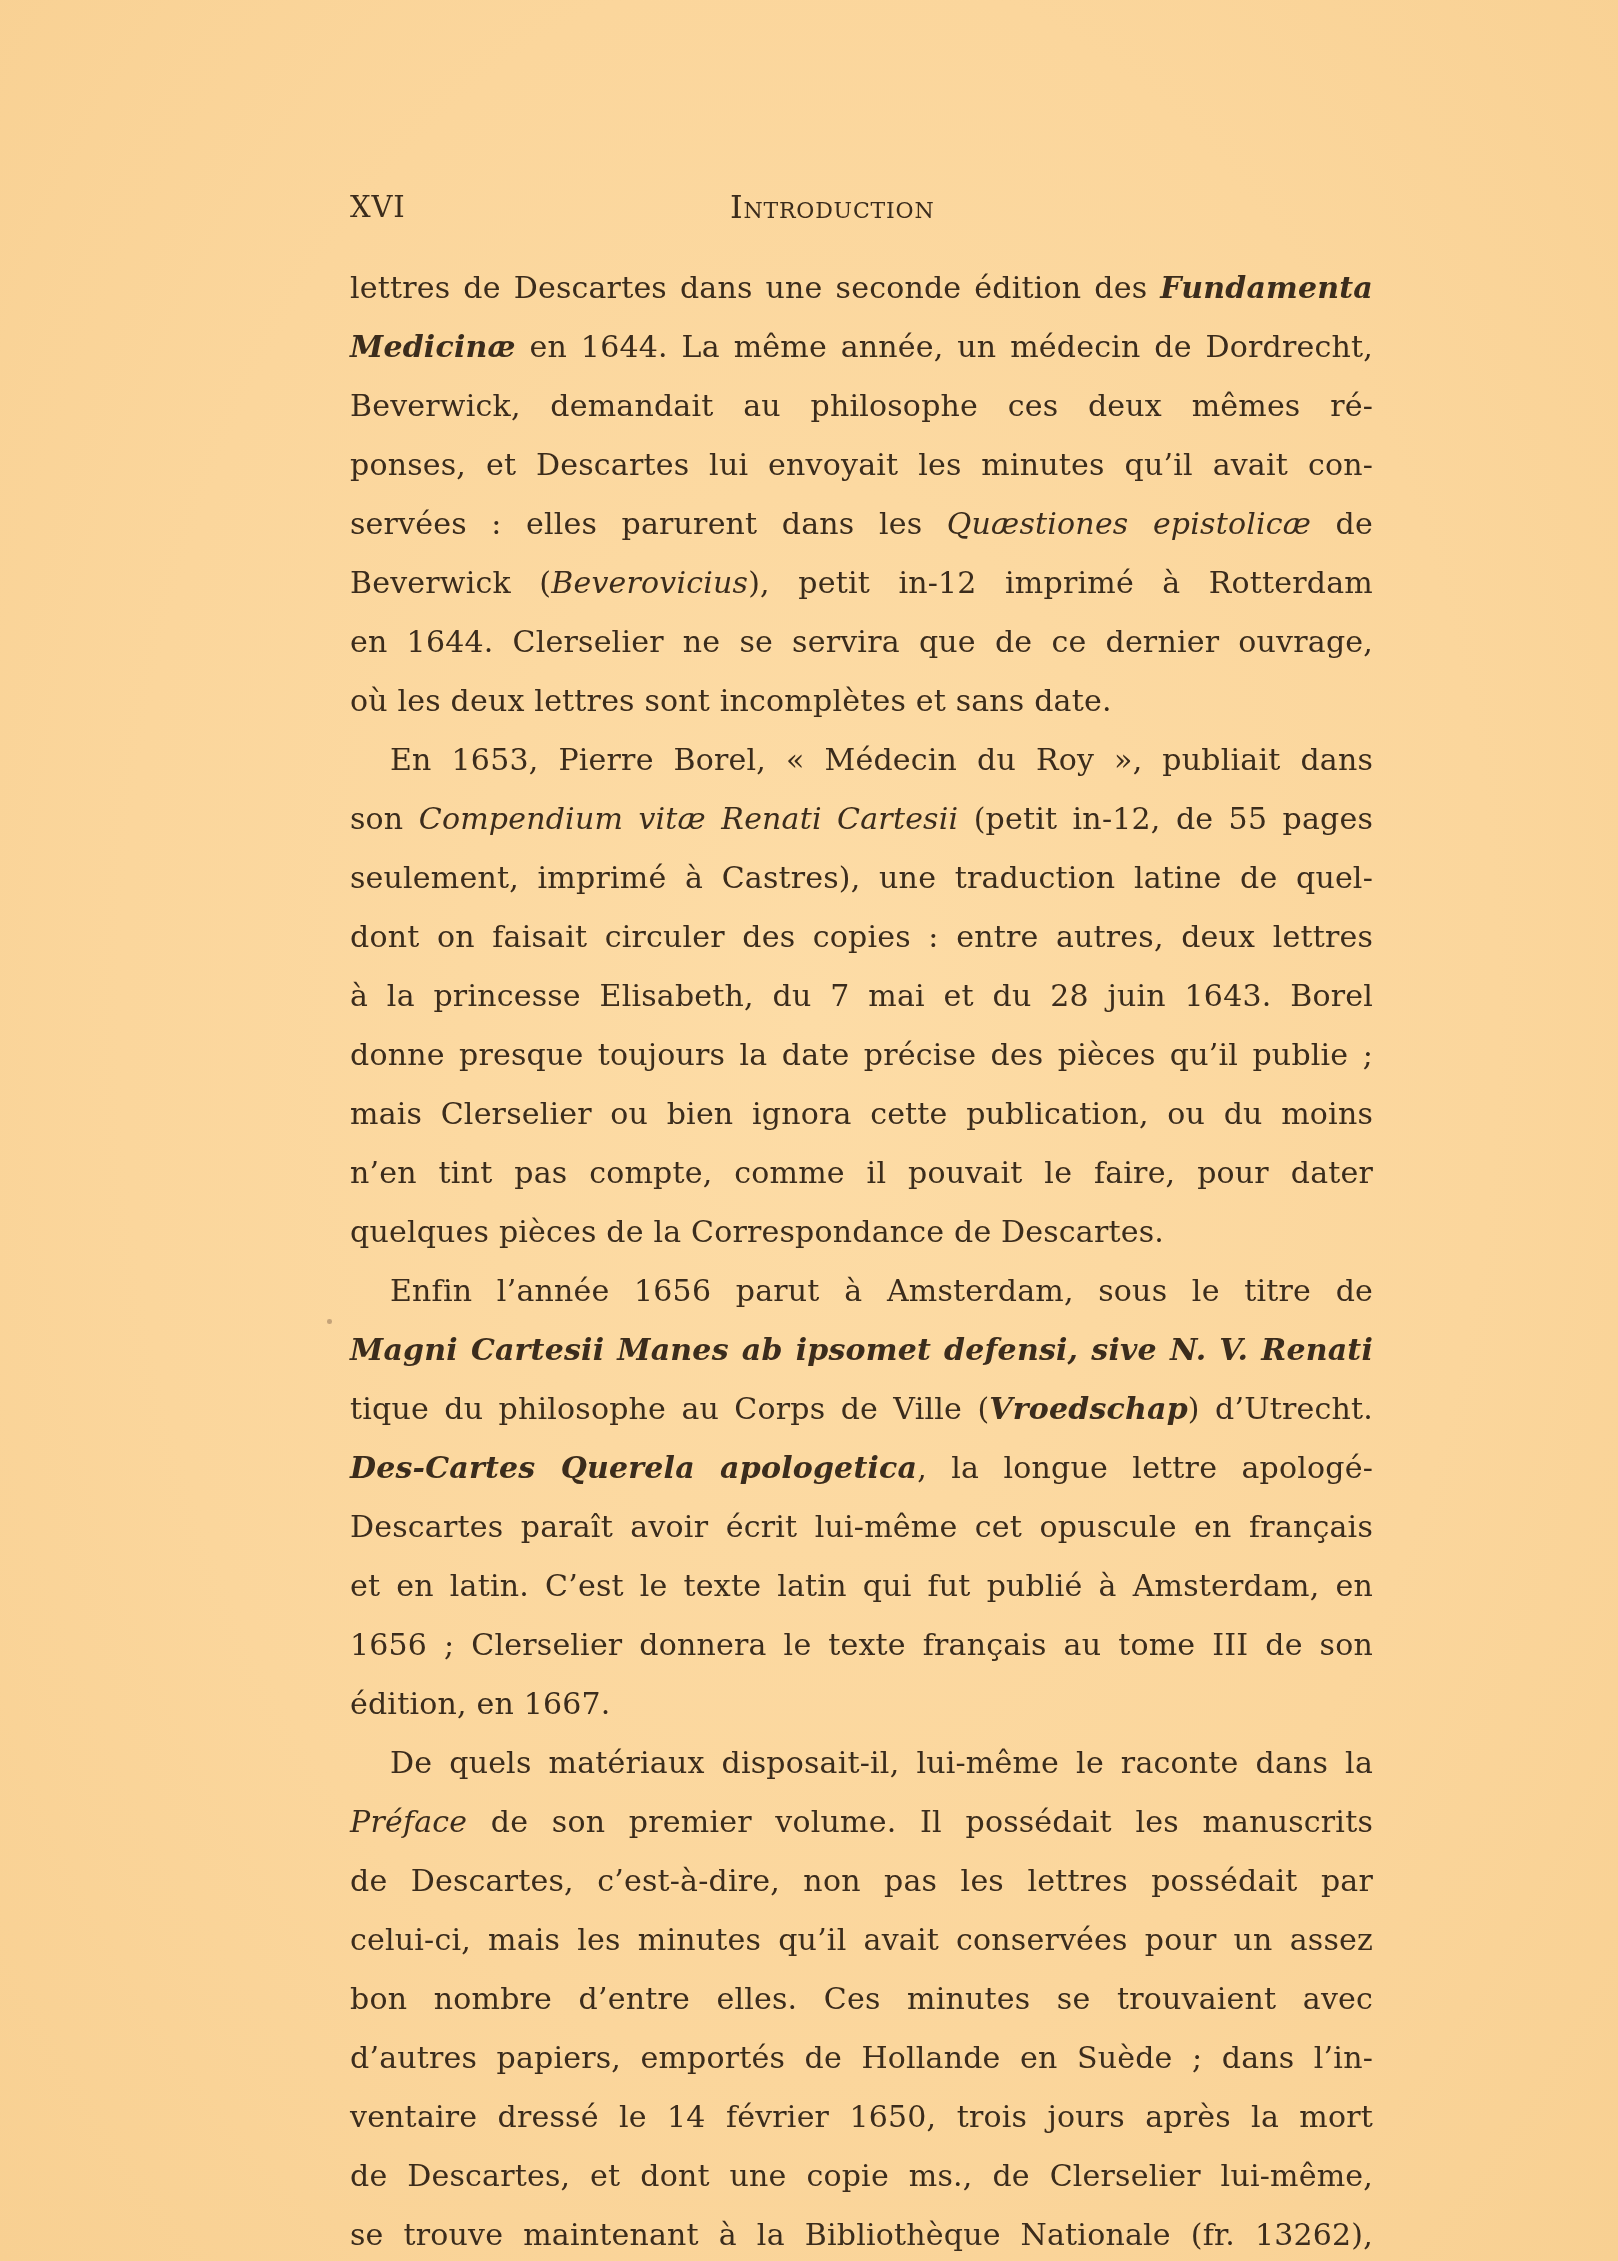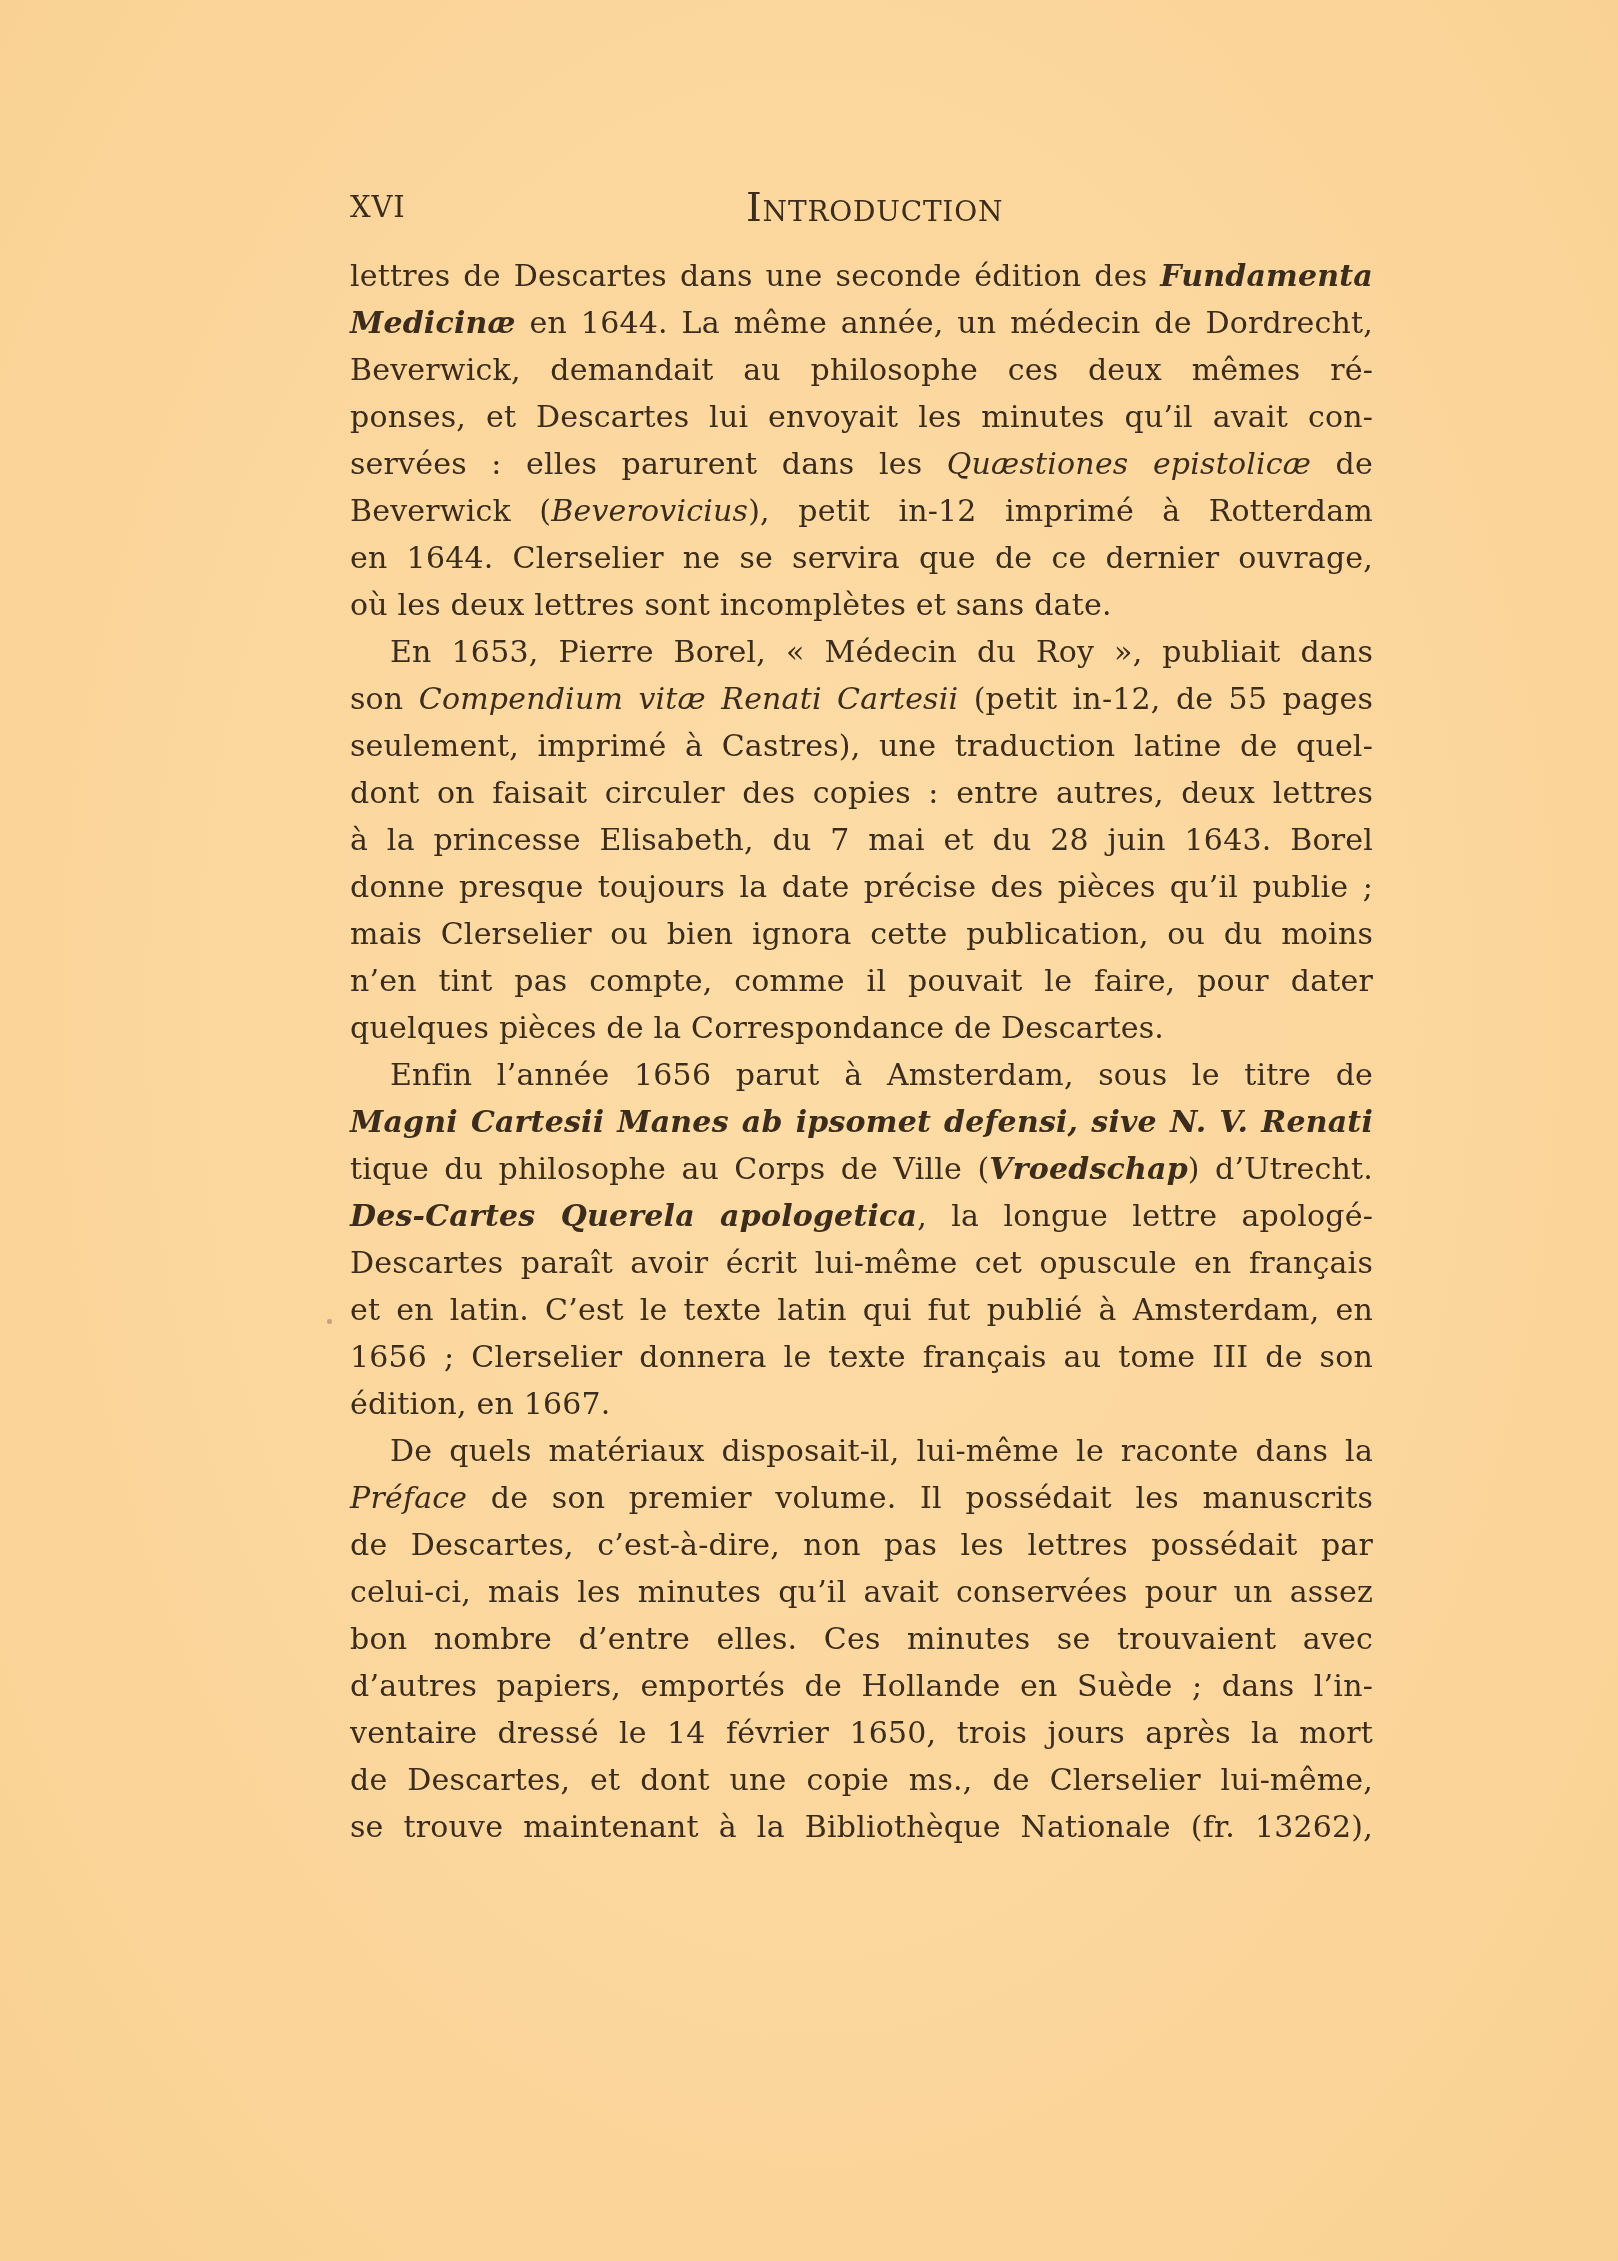--- a/index.html
+++ b/index.html
@@ -10,27 +10,28 @@
       font-family: "DejaVu Serif", "Liberation Serif", serif;
       color: #3b2c1c;
       position: relative;
     }
     .page { position: absolute; left: 350px; top: 0; width: 1023px; }
     .running-head {
       position: absolute; top: 184px; left: 0; width: 1023px; height: 46px;
       font-size: 29px; line-height: 46px;
     }
     .folio { position: absolute; left: 0; top: 0; letter-spacing: 0.8px; }
-    .head-title { position: absolute; left: 396px; top: 0; font-variant: small-caps; font-size: 40px; letter-spacing: 0.8px; }
+    .head-title { position: absolute; left: 380px; top: 0; font-variant: small-caps; font-size: 32px; letter-spacing: 0.8px; }
     .body-text { position: absolute; top: 252px; left: 0; width: 1023px; }
     .line {
       height: 47px; line-height: 47px;
       font-size: 30px; white-space: nowrap;
       text-align: justify; text-align-last: justify;
       letter-spacing: 0.2px;
+      margin-top: 12px;
     }
     .line.last { text-align-last: left; }
     .line.indent { padding-left: 40px; }
     .line i { }
     .line b.it { font-style: italic; font-weight: bold; }
     .mark { position: absolute; left: 327px; top: 1319px; width: 4.6px; height: 4.6px; border-radius: 50%; background: #a08060; opacity: .6; }
   </style>
 </head>
 <body>
 

